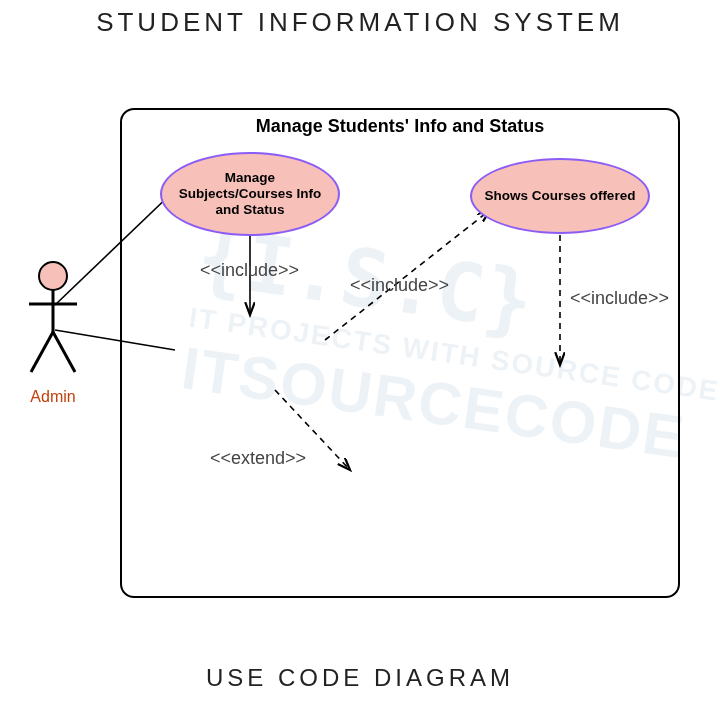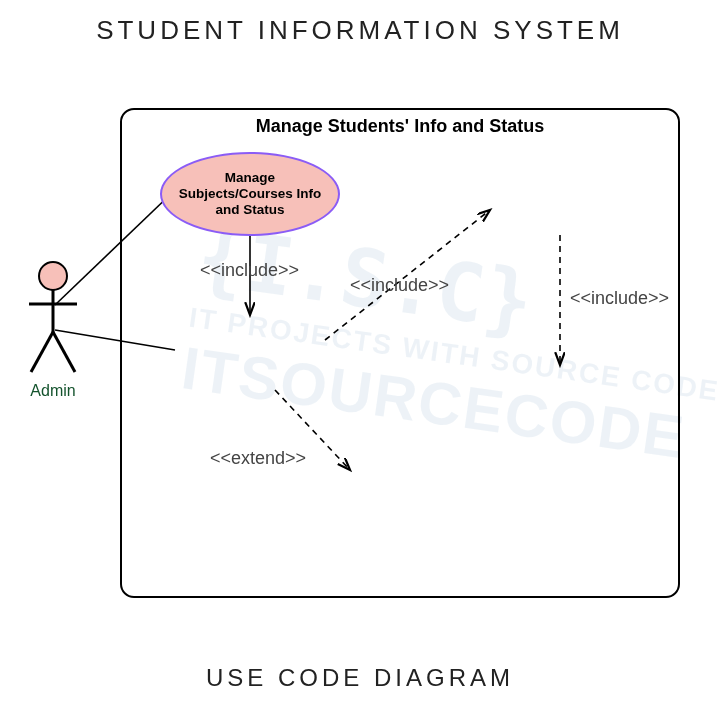--- a/index.html
+++ b/index.html
@@ -10,21 +10,21 @@
     font-family: Arial, Helvetica, sans-serif;
     position: relative;
     overflow: hidden;
   }
   .title {
     text-align: center;
     font-size: 26px;
     letter-spacing: 4px;
     font-weight: 400;
     color: #222;
-    padding-top: 15px;
+    padding-top: 7px;
   }
   .caption {
     text-align: center;
     font-size: 24px;
     letter-spacing: 4px;
     font-weight: 400;
     color: #222;
     position: absolute;
     bottom: 28px;
     width: 100%;
@@ -59,22 +59,22 @@
   .actor {
     position: absolute;
     left: 8px;
     top: 160px;
     width: 90px;
     text-align: center;
   }
   .actor svg { display: block; margin: 0 auto; }
   .actor-label {
     font-size: 16px;
-    color: #14532d;
-    margin-top: 2px;
+    color: #c2410c;
+    margin-top: 8px;
   }
   .usecase {
     position: absolute;
     background: #f7c0b9;
     border: 2px solid #8b5cf6;
     border-radius: 50%;
     display: flex;
     align-items: center;
     justify-content: center;
     text-align: center;
@@ -158,20 +158,23 @@
       <line x1="6" y1="44" x2="54" y2="44" stroke="#000" stroke-width="3"></line>
       <line x1="30" y1="72" x2="8" y2="112" stroke="#000" stroke-width="3"></line>
       <line x1="30" y1="72" x2="52" y2="112" stroke="#000" stroke-width="3"></line>
     </svg>
     <div class="actor-label">Admin</div>
   </div>
 
   <div class="usecase" style="left:160px; top:52px;  width:180px; height:84px;">
       <span>Manage Subjects/Courses Info and Status</span>
     </div>
+  <div class="usecase" style="left:470px; top:58px;  width:180px; height:76px;">
+      <span>Shows Courses offered</span>
+    </div>
 
   <div class="stereo" style="left:200px; top:160px;">&lt;&lt;include&gt;&gt;</div>
   <div class="stereo" style="left:350px; top:175px;">&lt;&lt;include&gt;&gt;</div>
   <div class="stereo" style="left:570px; top:188px;">&lt;&lt;include&gt;&gt;</div>
   <div class="stereo" style="left:210px; top:348px;">&lt;&lt;extend&gt;&gt;</div>
 
 </div>
 
 <div class="caption">USE CODE DIAGRAM</div>
 

